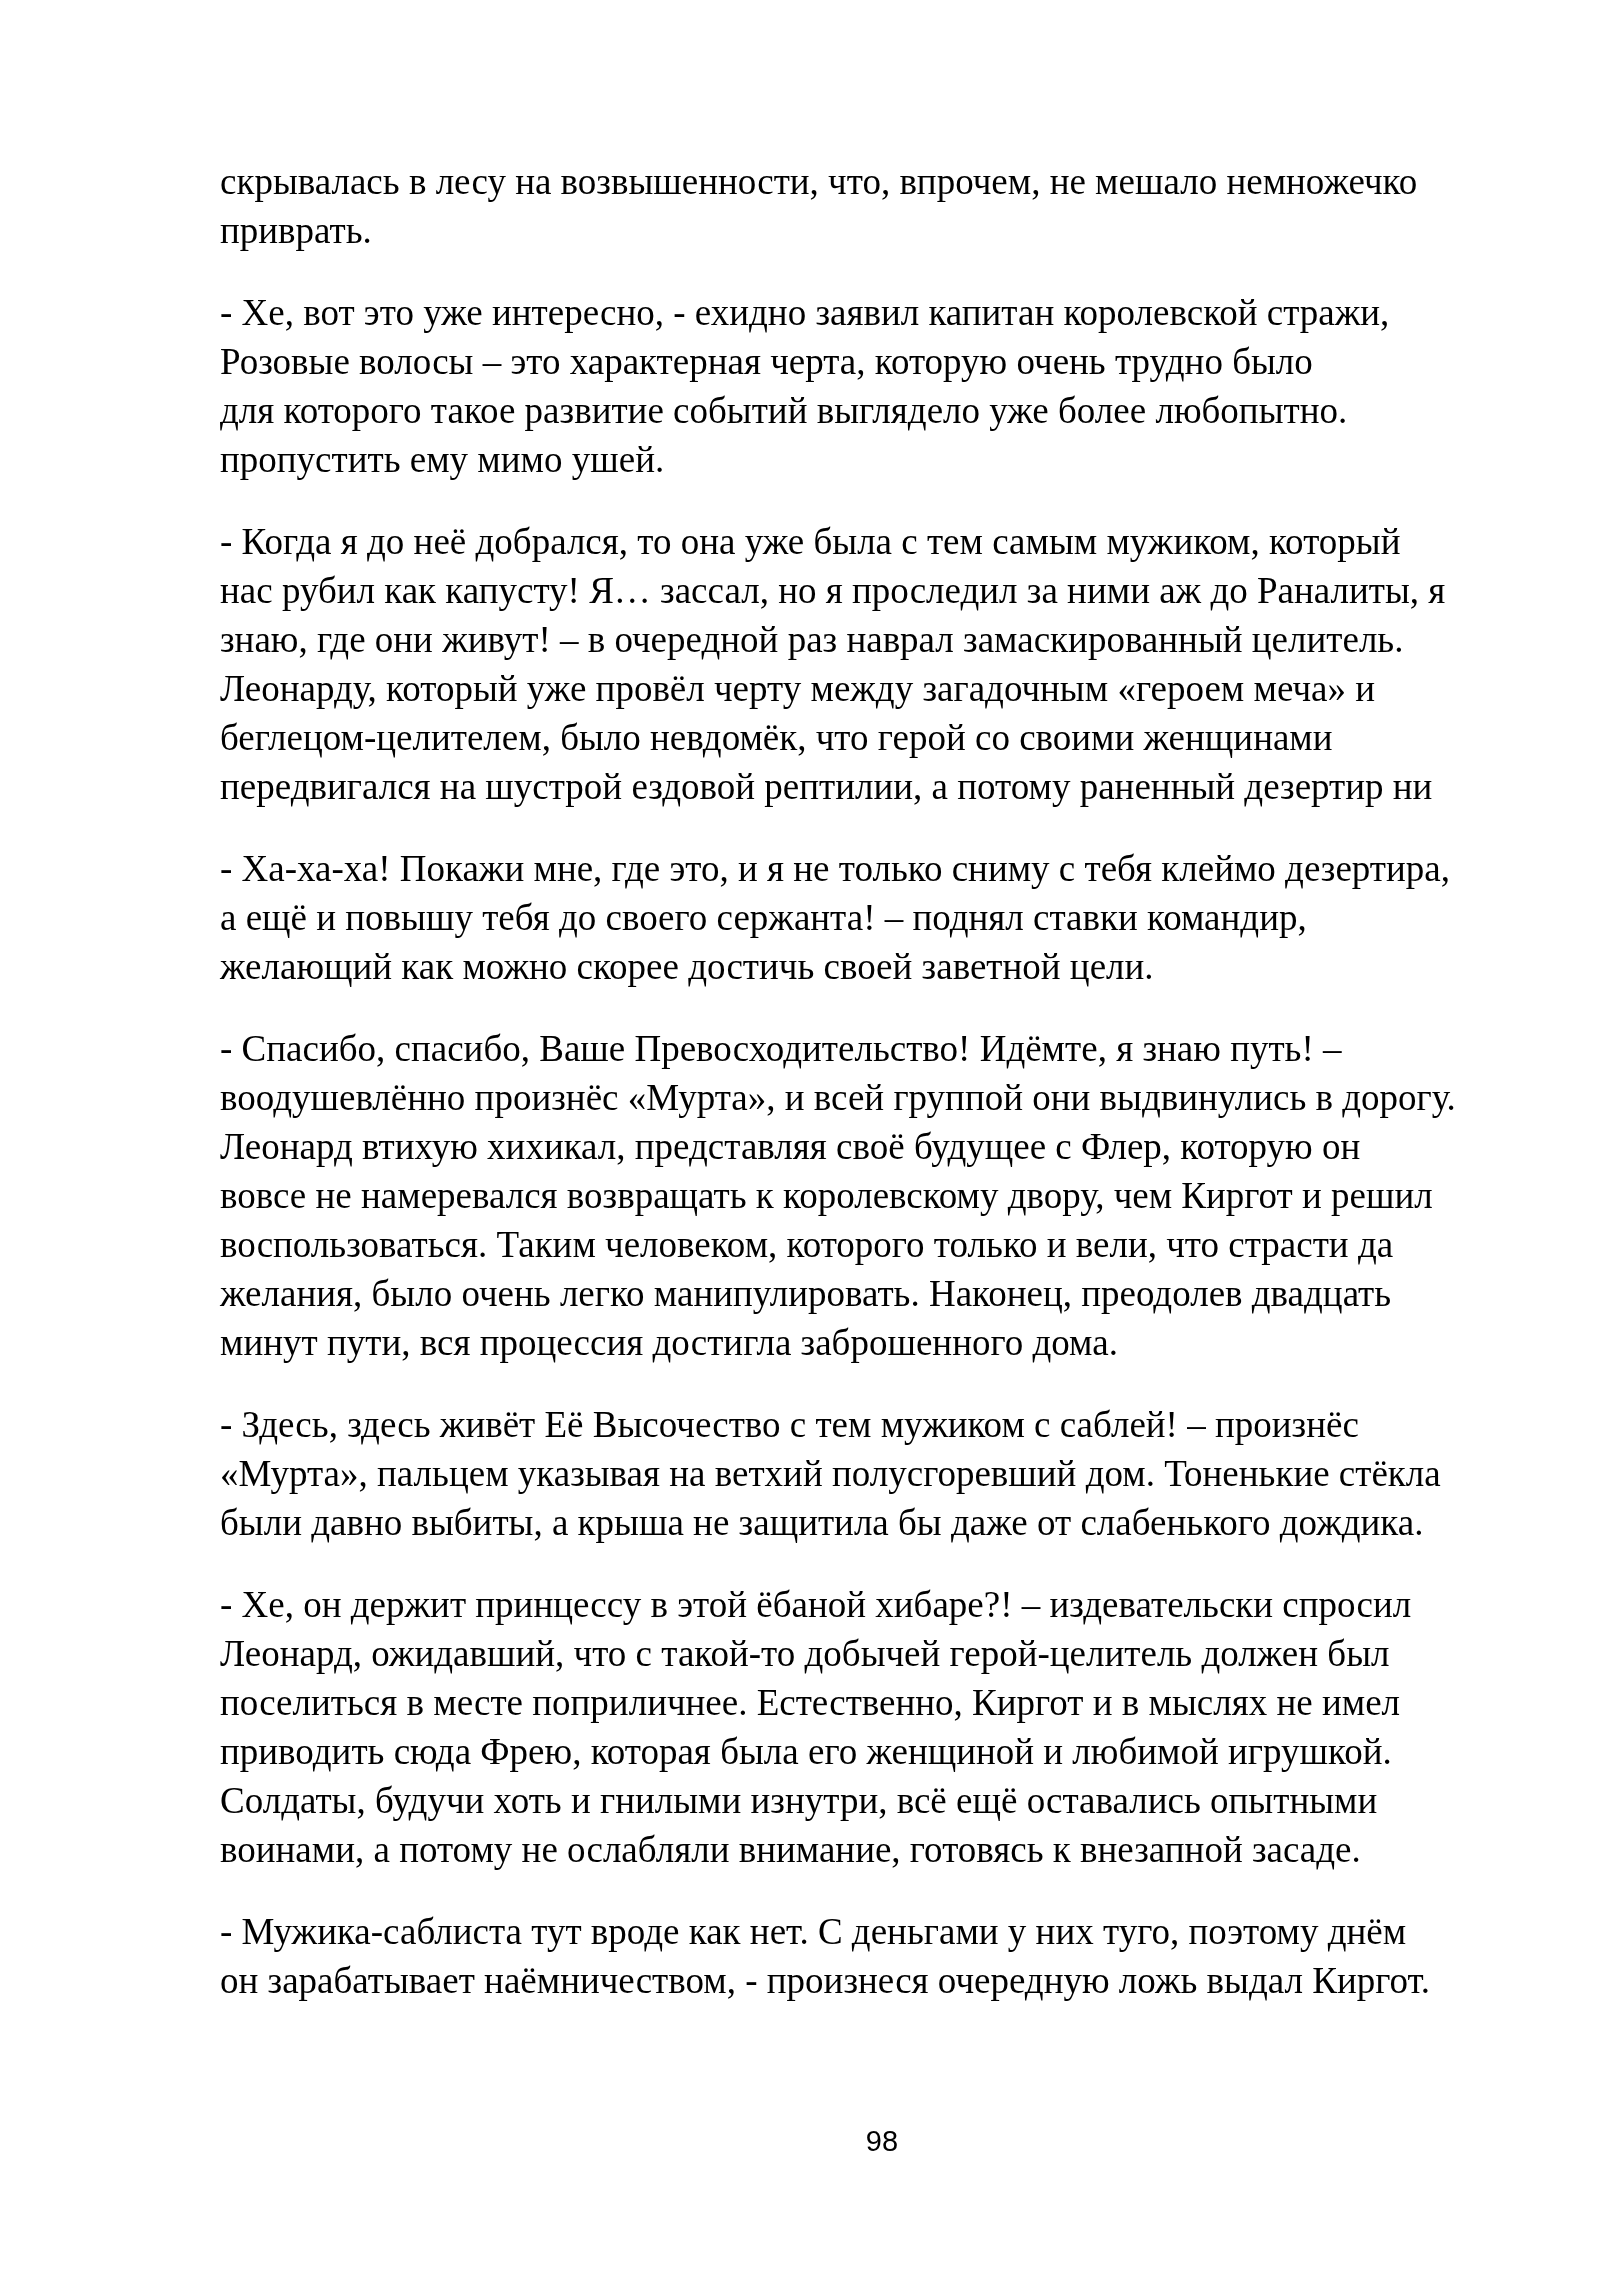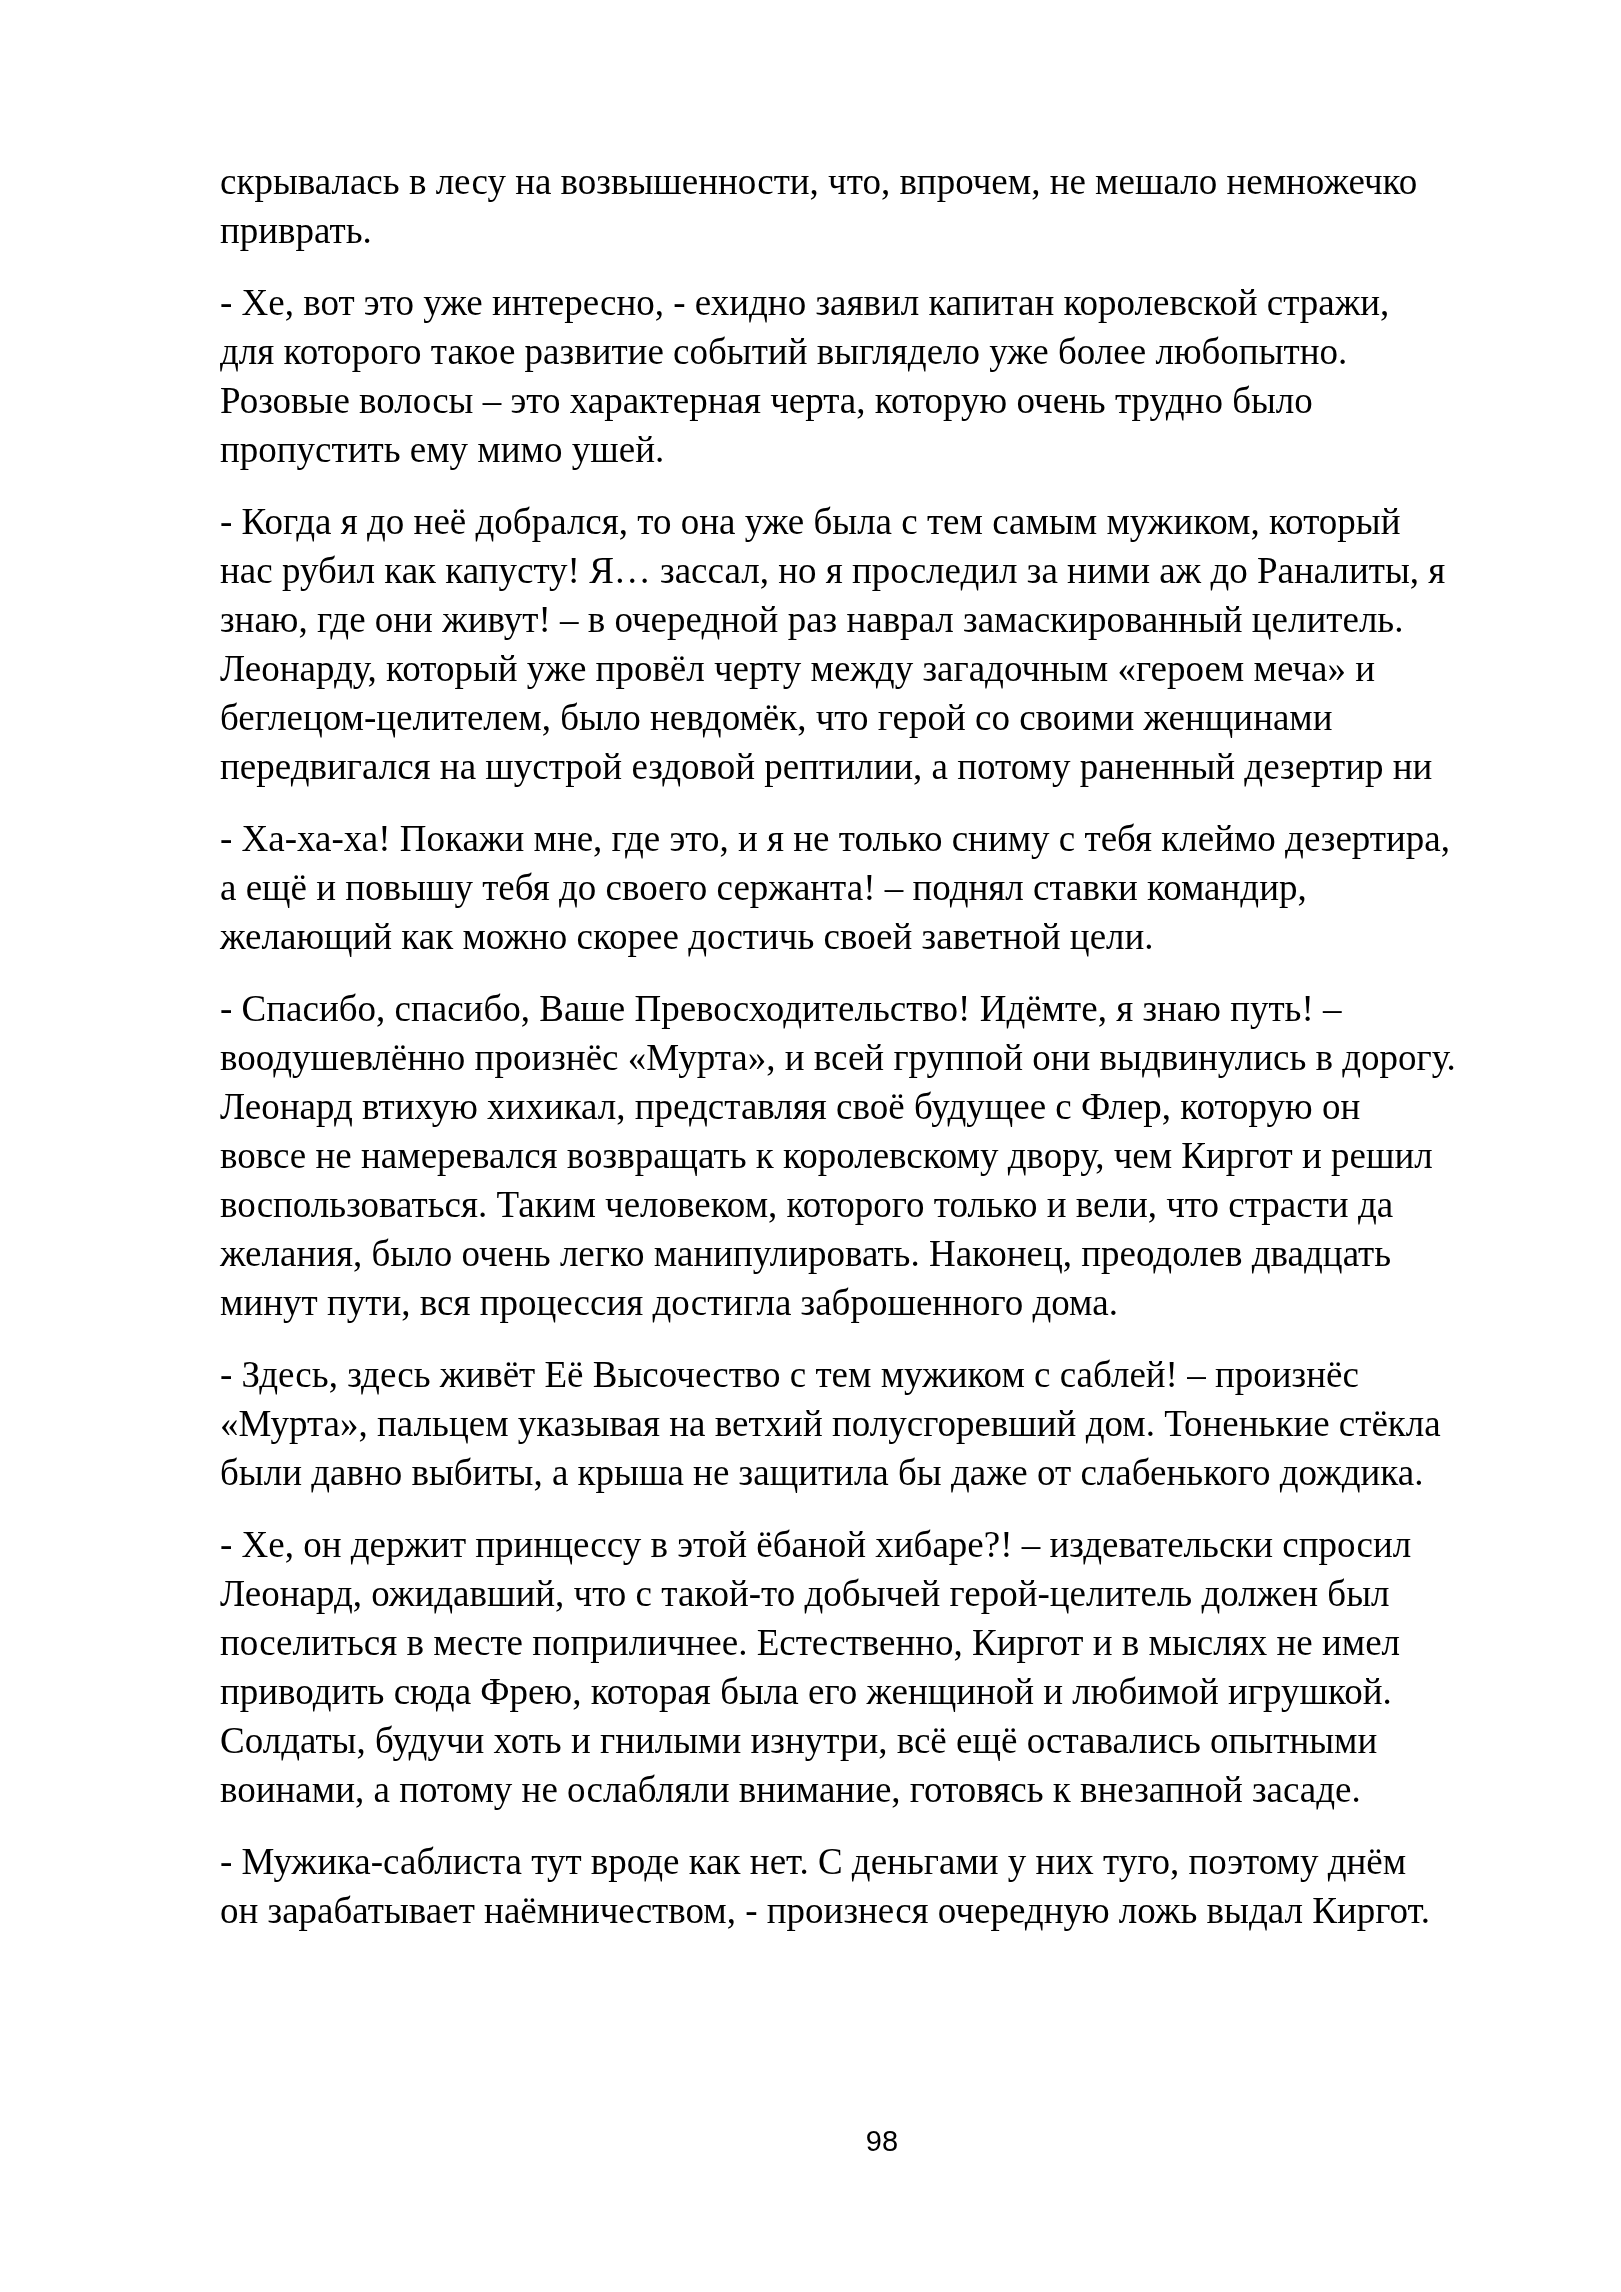--- a/index.html
+++ b/index.html
@@ -17,21 +17,21 @@
   }
   .text-block {
     position: absolute;
     left: 220px;
     top: 157px;
     width: 1264px;
     font-size: 37px;
     line-height: 49px;
   }
   .para { margin: 0; padding: 0; }
-  .para + .para { margin-top: 23px; }
+  .para + .para { margin-top: 33px; }
   .line {
     white-space: nowrap;
     height: 49px;
   }
   .page-footer {
     position: absolute;
     left: 833px;
     top: 2127px;
     width: 98px;
     text-align: center;
@@ -46,22 +46,22 @@
 
 <div class="text-block">
 
   <div class="para">
     <div class="line">скрывалась в лесу на возвышенности, что, впрочем, не мешало немножечко</div>
     <div class="line">приврать.</div>
   </div>
 
   <div class="para">
     <div class="line">- Хе, вот это уже интересно, - ехидно заявил капитан королевской стражи,</div>
+    <div class="line">Розовые волосы – это характерная черта, которую очень трудно было</div>
     <div class="line">для которого такое развитие событий выглядело уже более любопытно.</div>
-    <div class="line">Розовые волосы – это характерная черта, которую очень трудно было</div>
     <div class="line">пропустить ему мимо ушей.</div>
   </div>
 
   <div class="para">
     <div class="line">- Когда я до неё добрался, то она уже была с тем самым мужиком, который</div>
     <div class="line">нас рубил как капусту! Я… зассал, но я проследил за ними аж до Раналиты, я</div>
     <div class="line">знаю, где они живут! – в очередной раз наврал замаскированный целитель.</div>
     <div class="line">Леонарду, который уже провёл черту между загадочным «героем меча» и</div>
     <div class="line">беглецом-целителем, было невдомёк, что герой со своими женщинами</div>
     <div class="line">передвигался на шустрой ездовой рептилии, а потому раненный дезертир ни</div>

